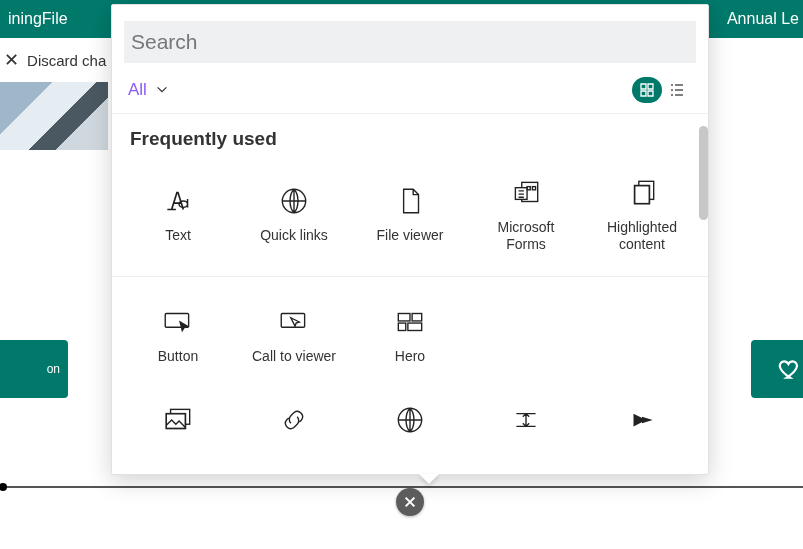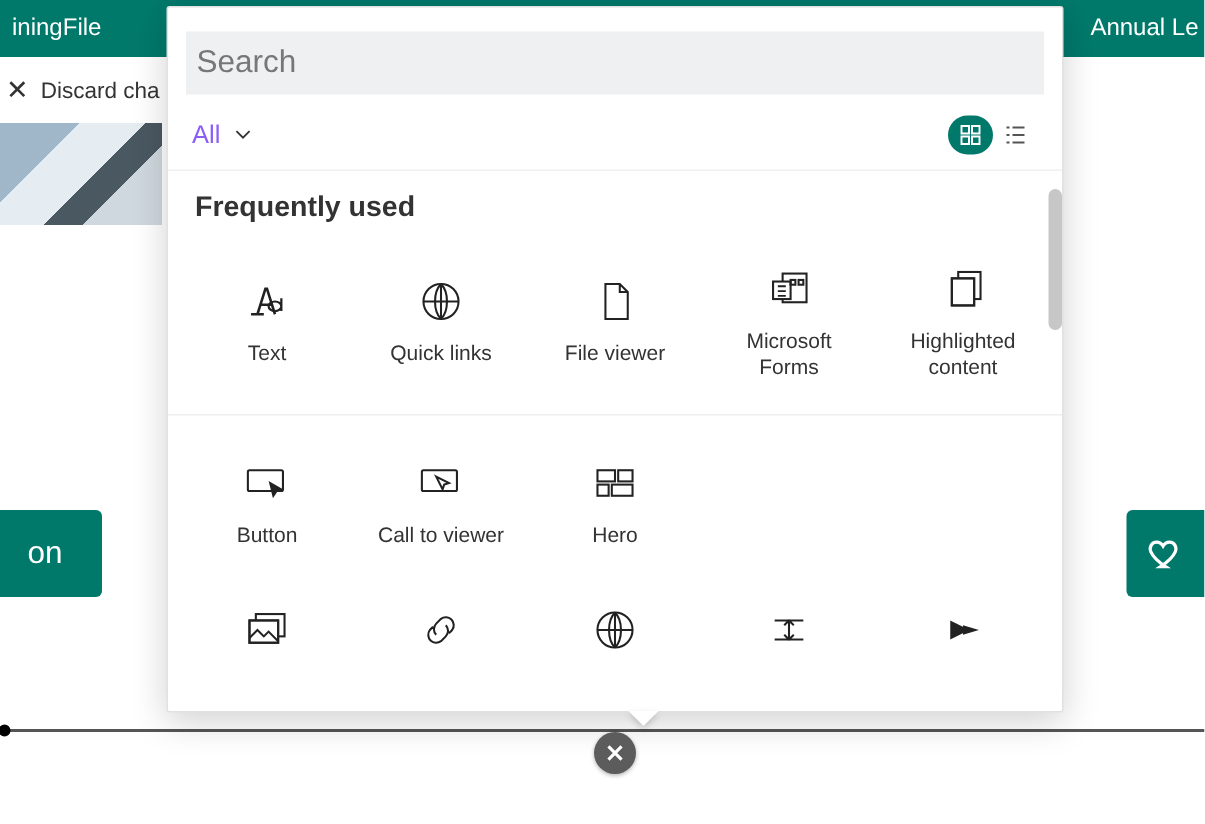--- a/index.html
+++ b/index.html
@@ -5,21 +5,21 @@
   *{box-sizing:border-box;margin:0;padding:0;font-family:"Segoe UI",Arial,sans-serif}
   body{width:803px;height:549px;background:#fff;position:relative;overflow:hidden}
   .topnav{position:absolute;top:0;left:0;right:0;height:38px;background:#00796b;display:flex;align-items:center;color:#fff;font-size:16px}
   .topnav .nav-left{display:flex;padding-left:8px}
   .topnav .nav-right{margin-left:auto;padding-right:4px}
   .cmdbar{position:absolute;top:38px;left:0;height:44px;display:flex;align-items:center;gap:8px;padding-left:4px;color:#333;font-size:15px}
   .cmdbar .x{font-size:18px}
   .bgimg{position:absolute;top:82px;left:0;width:108px;height:68px;
     background:linear-gradient(135deg,#9fb7c9 0 30%,#e6edf2 30% 55%,#4a5862 55% 70%,#cfd8de 70% 100%);
     filter:blur(.3px)}
-  .pill{position:absolute;top:340px;height:58px;background:#00796b;color:#fff;display:flex;align-items:center;justify-content:center;font-size:21px}
+  .pill{position:absolute;top:340px;height:58px;background:#00796b;color:#fff;display:flex;align-items:center;justify-content:flex-end;font-size:12px}
   .pill.left{left:0;width:68px;border-radius:0 4px 4px 0;padding-right:8px}
   .pill.right{right:0;left:auto;width:52px;border-radius:4px 0 0 4px}
   .pill.right svg{width:26px;height:26px;stroke:#fff;fill:none;stroke-width:2}
   .hrule{position:absolute;left:0;right:0;top:486px;height:0;border-top:2px solid #555}
   .hrule .dot{position:absolute;left:-1px;top:-5px;width:8px;height:8px;border-radius:50%;background:#000}
 
   .panel{position:absolute;top:4px;left:111px;width:598px;height:471px;background:#fff;border:1px solid #e1e1e1;box-shadow:0 6px 24px rgba(0,0,0,.18);border-radius:2px;display:flex;flex-direction:column}
   .search{margin:16px 12px 6px;background:#eef0f1;border:none;height:42px;padding:0 7px;font-size:21px;color:#333;outline:none}
   .search::placeholder{color:#777}
   .toolbar{display:flex;align-items:center;padding:8px 16px 10px;gap:8px}

